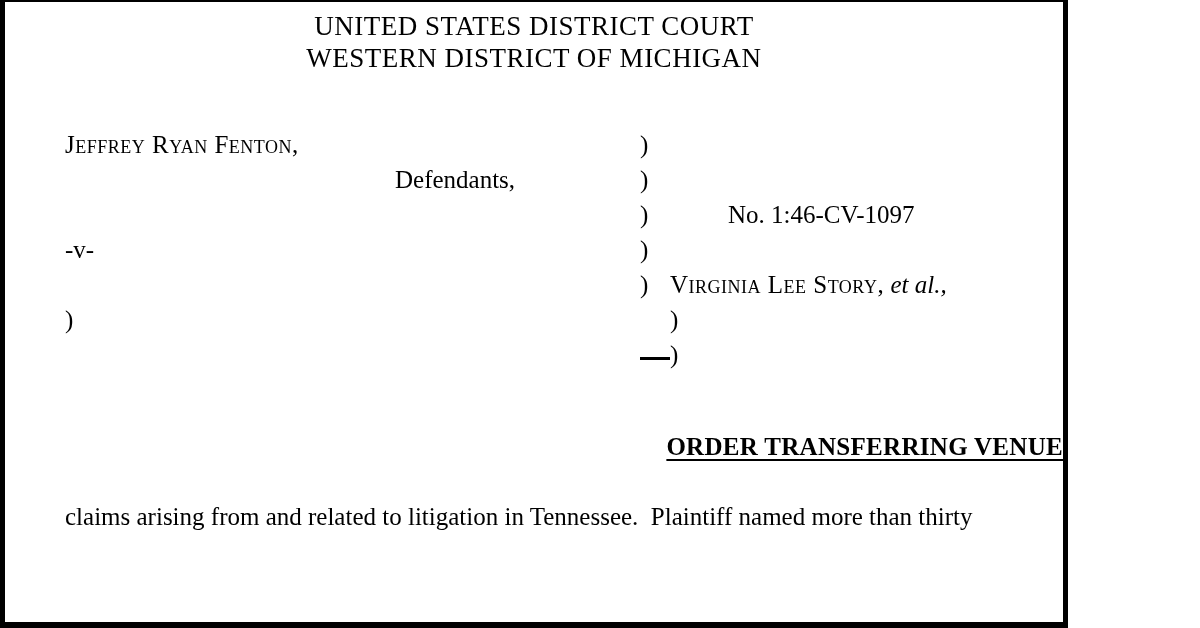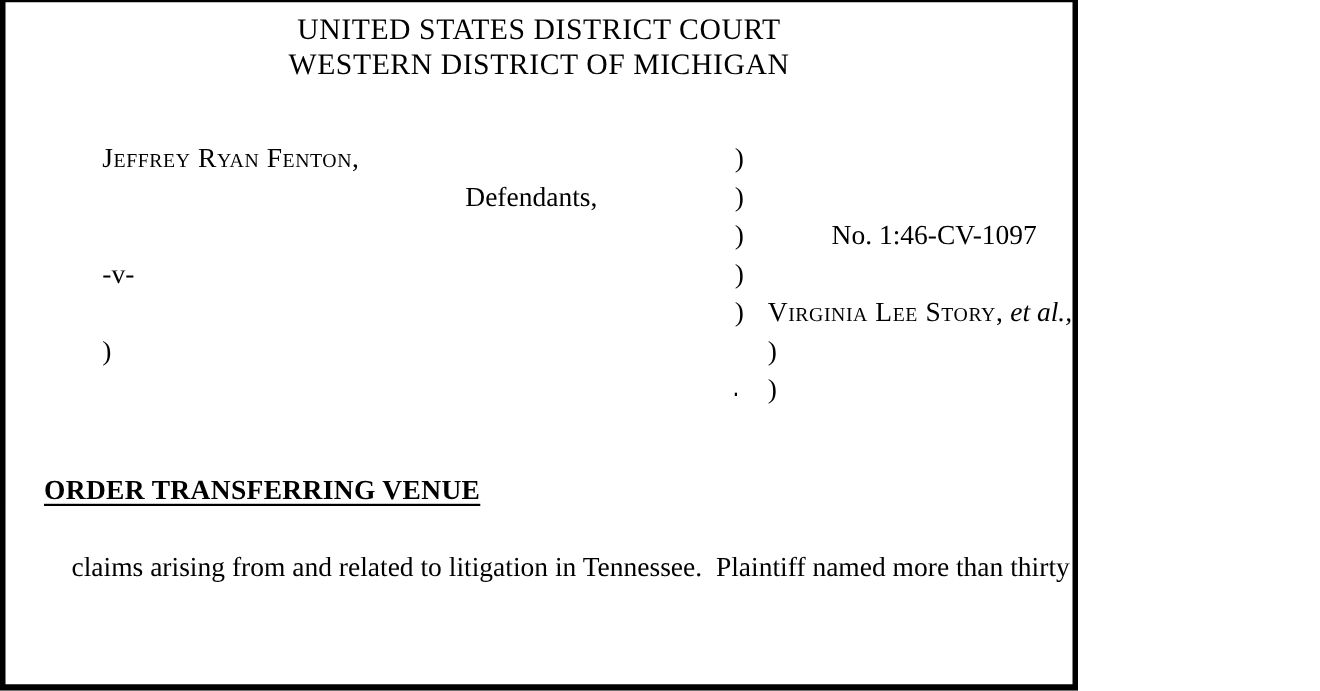--- a/index.html
+++ b/index.html
@@ -2,21 +2,21 @@
 <html><head>
 <meta charset="utf-8">
 <style>
   html, body {
     margin: 0;
     padding: 0;
     background: #ffffff;
   }
   .page {
     position: relative;
-    width: 980px;
+    width: 1068px;
     height: 628px;
     box-sizing: border-box;
     background: #ffffff;
     color: #000000;
     border-style: solid;
     border-color: #000000;
     border-width: 2px 5px 6px 5px;
     overflow: hidden;
     font-family: "Liberation Serif", "DejaVu Serif", serif;
   }
@@ -31,37 +31,37 @@
   
   .caption {
     display: grid;
     grid-template-columns: 575px 30px 1fr;
     grid-auto-rows: 35px;
     margin-left: 60px;
     margin-top: 53px;
     font-size: 25px;
     line-height: 35px;
   }
-  .cell { white-space: nowrap; margin-left: 28px; }
+  .cell { white-space: nowrap; }
   .sc   { font-variant: small-caps; letter-spacing: 0.5px; }
   .it   { font-style: italic; text-align: right; }
   .role { padding-left: 330px; }
   .rightcol { padding-left: 58px; }
   .rule-cell { position: relative; }
   .caption-rule {
     position: absolute;
     left: 0;
     right: 0;
     top: 20px;
     border-bottom: 3px solid #000000;
   }
   
   .order-title {
     margin-top: 25px;
-    text-align: left;
+    text-align: right;
     font-size: 25px;
     font-weight: bold;
     line-height: 30px;
     text-decoration: underline;
     text-decoration-thickness: 2px;
     text-underline-offset: 4px;
     letter-spacing: 0.3px;
     padding-left: 35px;
   }
   

